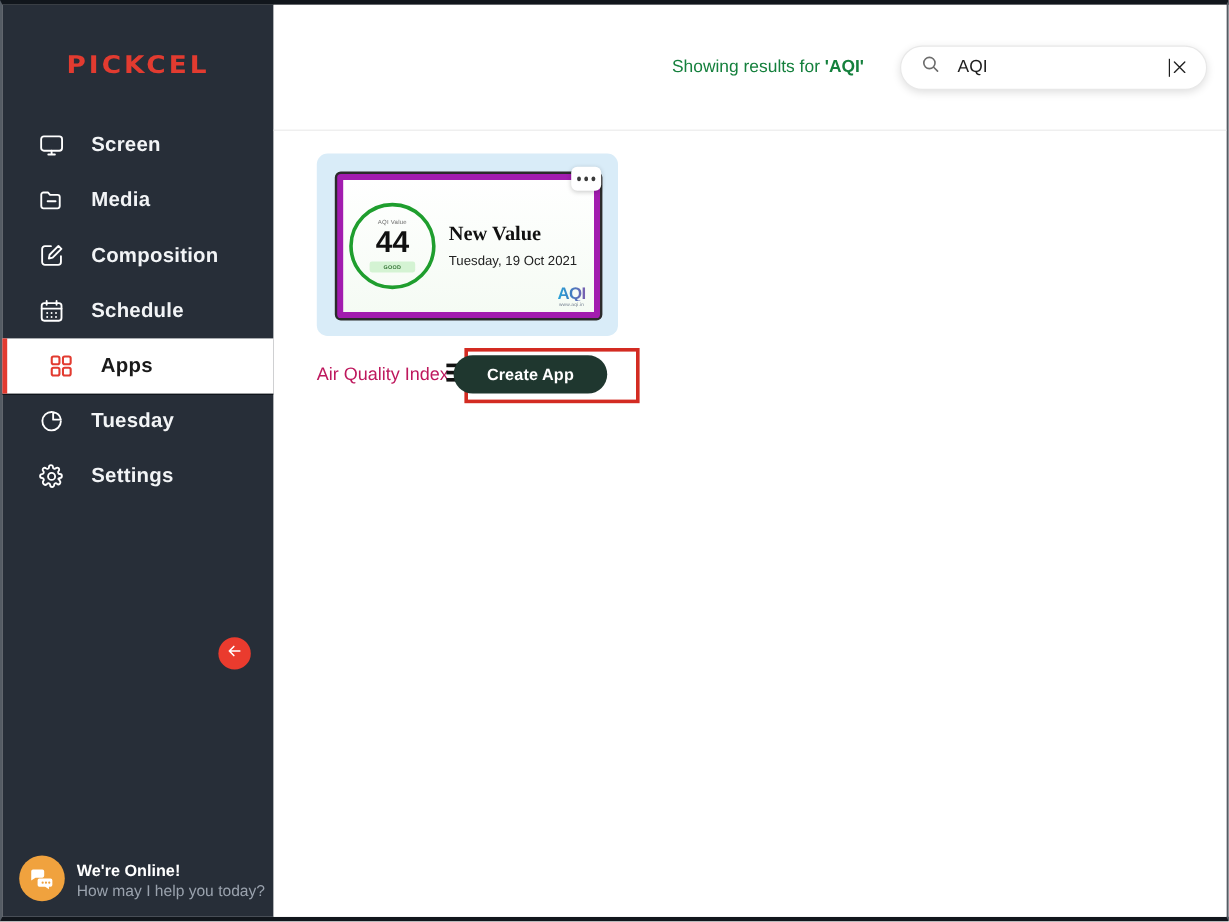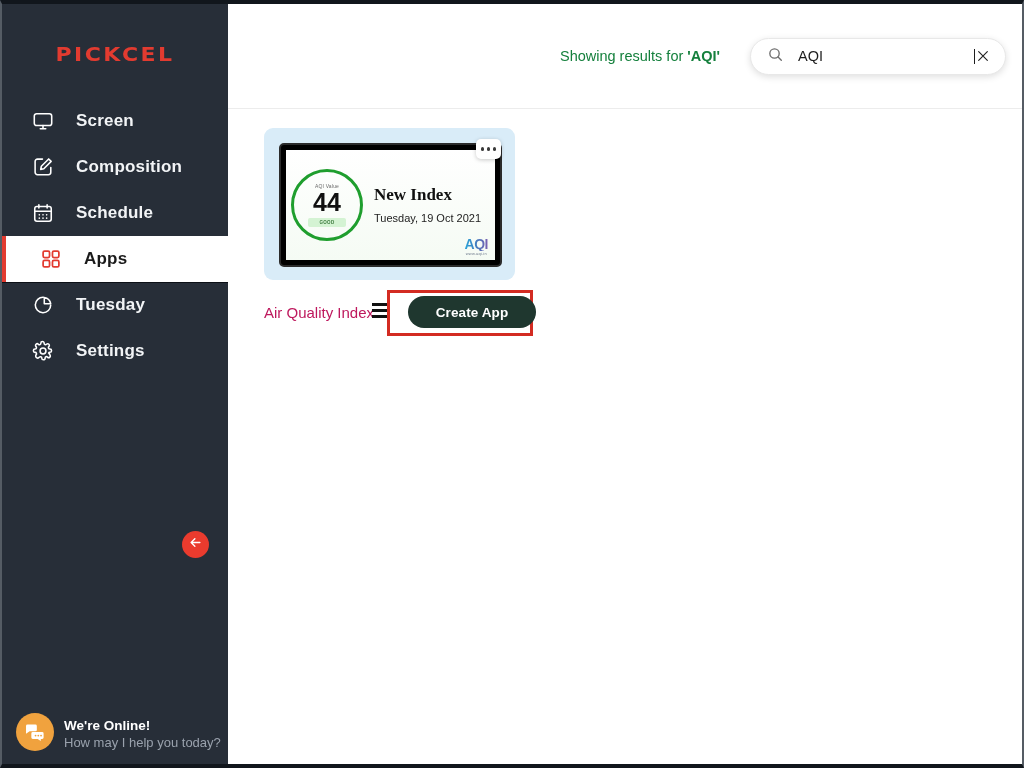--- a/index.html
+++ b/index.html
@@ -180,21 +180,21 @@
     width: 251px;
     height: 152px;
     background: #d9ecf8;
     border-radius: 9px;
     position: relative;
     padding: 15px 13px 13px 15px;
   }
 
   .thumb-screen {
     width: 100%; height: 100%;
-    background: #000000;
+    background: #a21caf;
     border: 2px solid #2b2b2b;
     border-radius: 5px;
     position: relative;
     overflow: hidden;
     display: flex;
     align-items: center;
   }
   .thumb-inner {
     position: absolute;
     inset: 5px;
@@ -303,21 +303,21 @@
     left: 123px;
     top: -2px;
     width: 146px;
     height: 46px;
     border: 3px solid #d32b22;
     background: #ffffff;
   }
 
   .create-app-btn {
     position: absolute;
-    left: 144px;
+    left: 114px;
     top: 4px;
     width: 128px;
     height: 32px;
     background: #1f372f;
     color: #ffffff;
     border: none;
     border-radius: 16px;
     font-size: 13.5px;
     font-weight: 700;
     font-family: "Liberation Sans", sans-serif;
@@ -341,20 +341,29 @@
       <div class="nav-item">
         <span class="nav-icon">
           <svg width="22" height="22" viewBox="0 0 24 24" fill="none" stroke="#ffffff" stroke-width="1.7" stroke-linecap="round" stroke-linejoin="round">
             <rect x="2.5" y="4" width="19" height="13" rx="2.5"></rect>
               <path d="M9 20.5h6M12 17v3.5"></path>
           </svg>
         </span>
         <span class="nav-label">Screen</span>
       </div>
 
+      <div class="nav-item">
+        <span class="nav-icon">
+          <svg width="22" height="22" viewBox="0 0 24 24" fill="none" stroke="#ffffff" stroke-width="1.7" stroke-linecap="round" stroke-linejoin="round">
+            <path d="M2.6 6.8a2 2 0 0 1 2-2h4l2 2.2h6.8a2 2 0 0 1 2 2v8.2a2 2 0 0 1-2 2H4.6a2 2 0 0 1-2-2z"></path>
+            <path d="M8.4 12.8h7.2"></path>
+          </svg>
+        </span>
+        <span class="nav-label">Media</span>
+      </div>
 
       <div class="nav-item">
         <span class="nav-icon">
           <svg width="22" height="22" viewBox="0 0 24 24" fill="none" stroke="#ffffff" stroke-width="1.7" stroke-linecap="round" stroke-linejoin="round">
             <path d="M20.5 12.6v5.2a2.6 2.6 0 0 1-2.6 2.6H6a2.6 2.6 0 0 1-2.6-2.6V6a2.6 2.6 0 0 1 2.6-2.6h5.4"></path>
             <path d="M18.2 3.2l2.7 2.7-8 8-3.4.7.7-3.4z"></path>
           </svg>
         </span>
         <span class="nav-label">Composition</span>
       </div>
@@ -469,21 +478,21 @@
           <div class="thumb-screen">
             <div class="thumb-inner">
 
               <div class="gauge">
                 <div class="gauge-label">AQI Value</div>
                 <div class="gauge-value">44</div>
                 <div class="gauge-badge">GOOD</div>
               </div>
 
               <div class="thumb-right">
-                <div class="thumb-city">New Index</div>
+                <div class="thumb-city">New Value</div>
                 <div class="thumb-date">Tuesday, 19 Oct 2021</div>
               </div>
 
               <div class="aqi-logo">
                 <div class="aqi-logo-mark">AQI</div>
                 <div class="aqi-logo-sub">www.aqi.in</div>
               </div>
 
             </div>
           </div>

